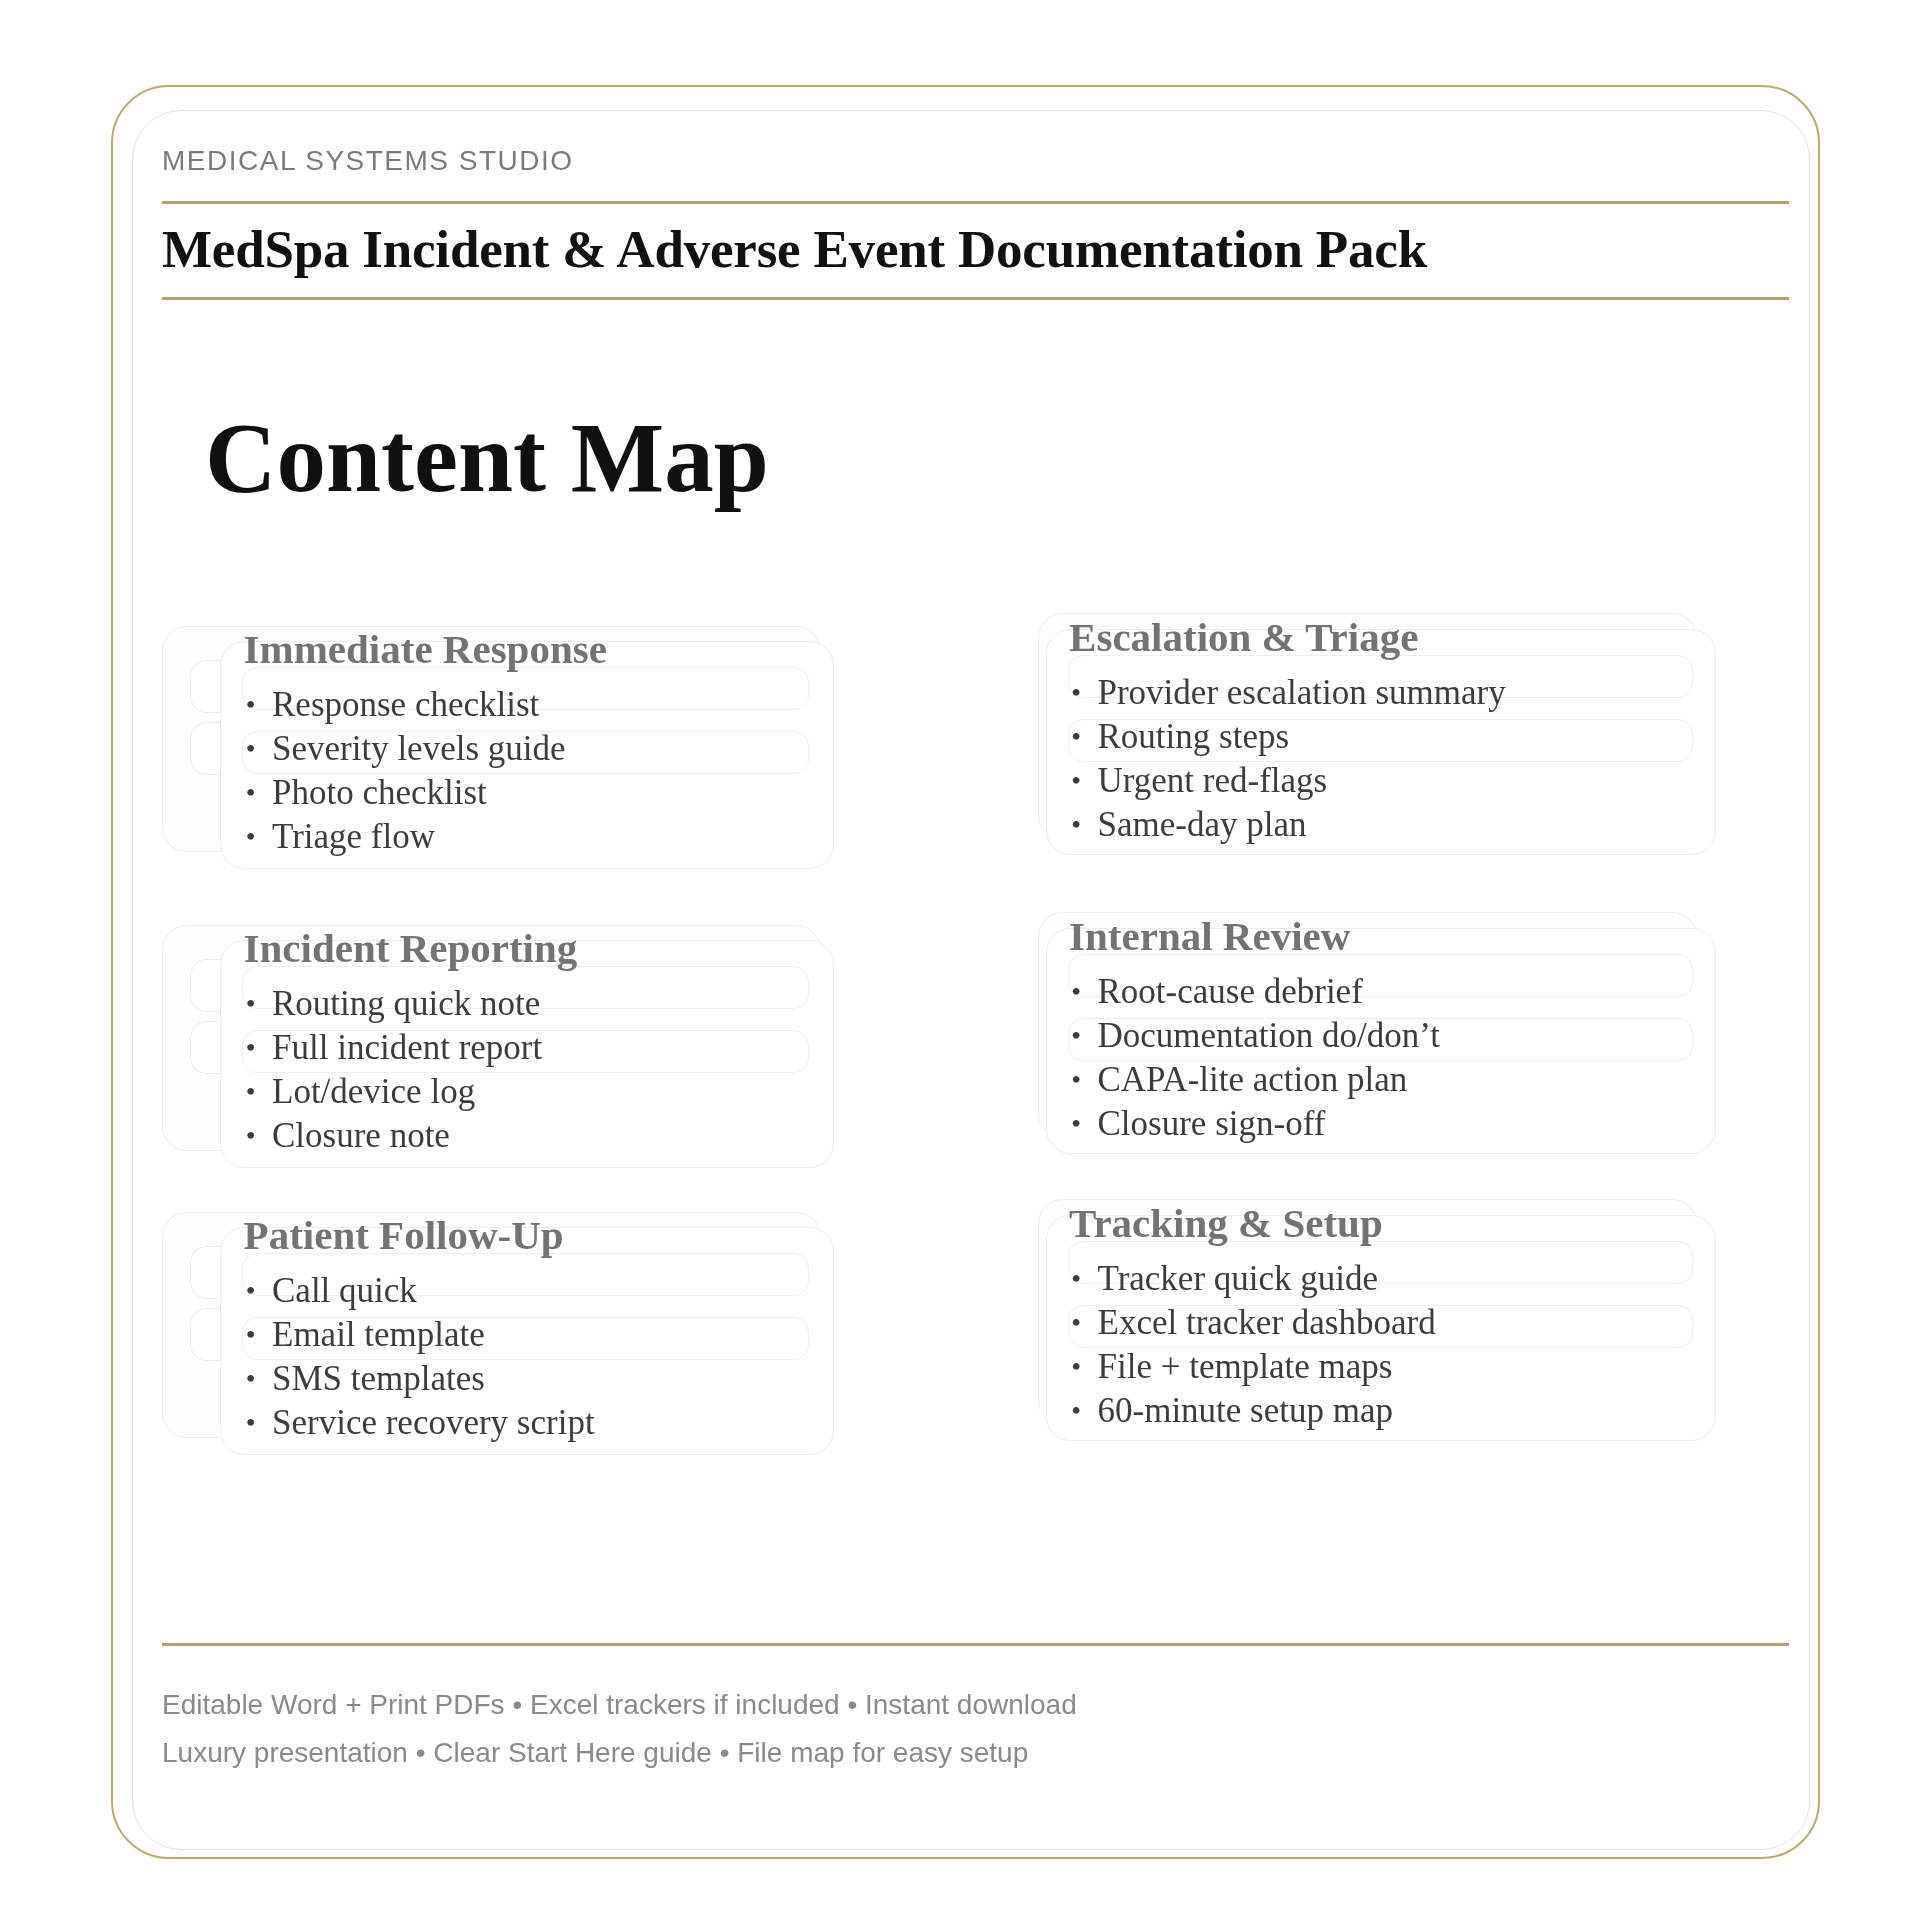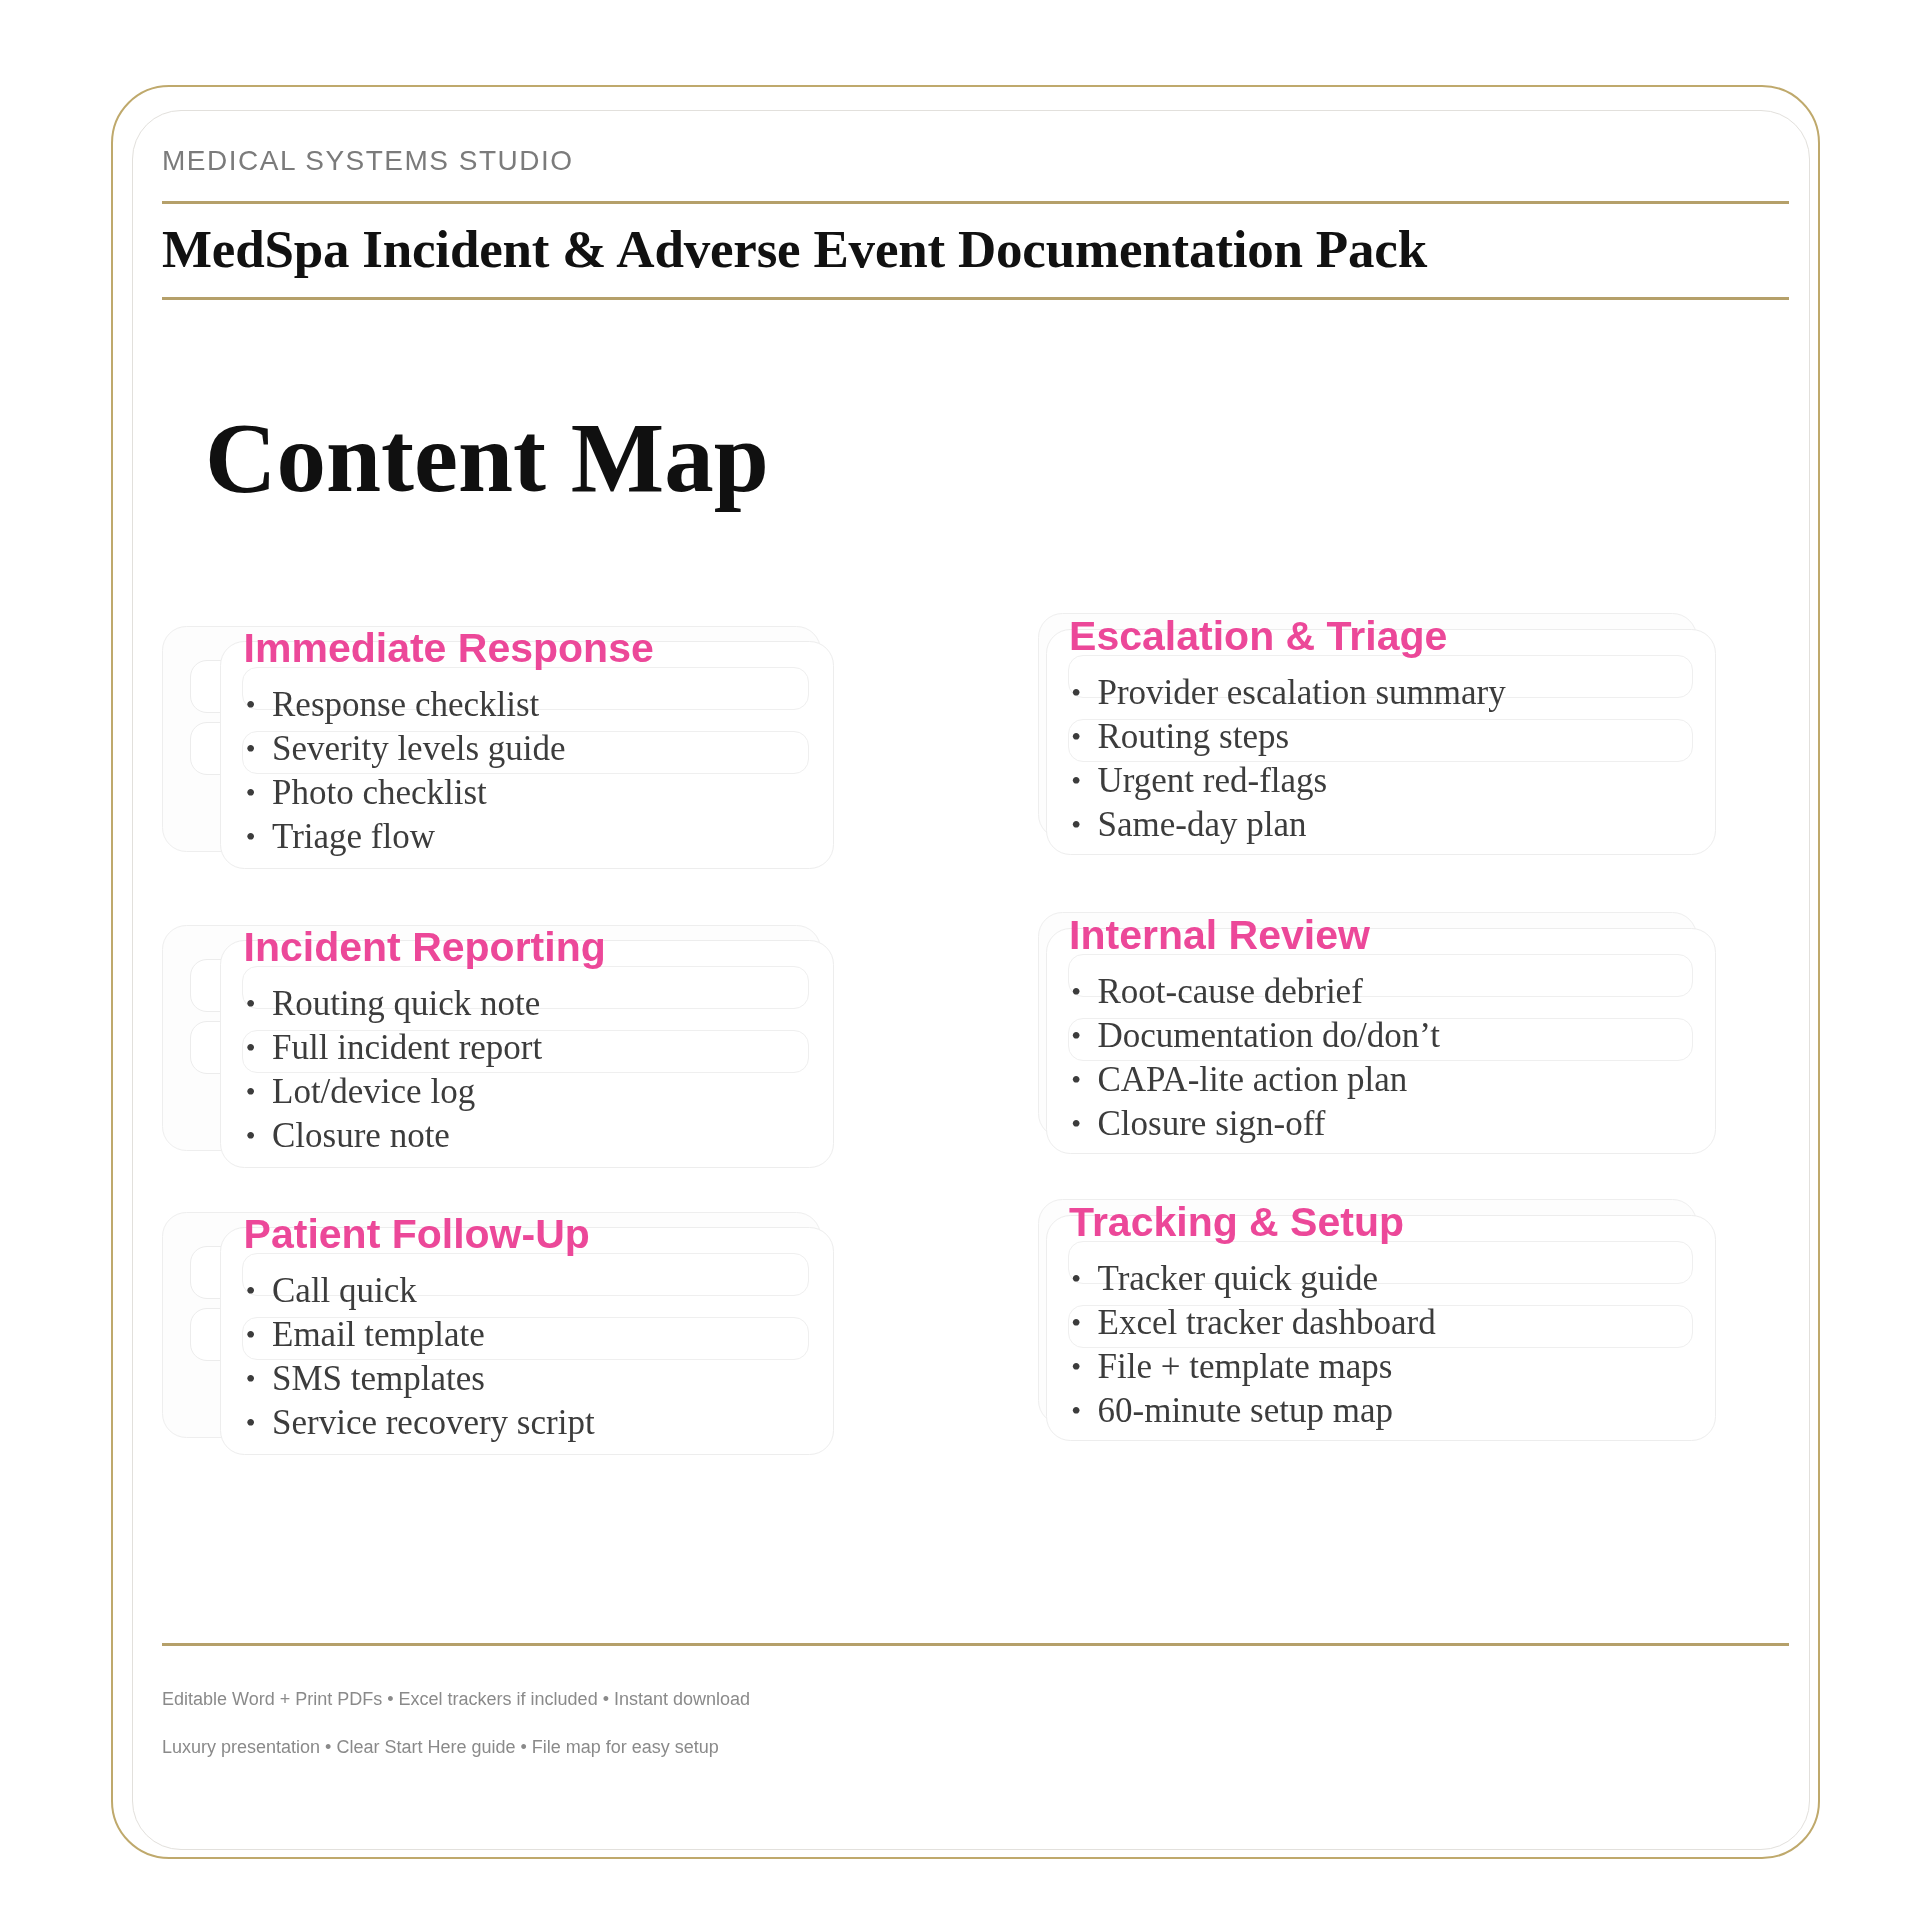--- a/index.html
+++ b/index.html
@@ -171,24 +171,24 @@
     left: 7.5px;
     top: 9.4px;
     width: 670px;
     height: 226px;
   }
 
   .card-title {
     position: absolute;
     left: 22.6px;
     top: -17px;
-    font-family: Liberation Sans, sans-serif;
+    font-family: Liberation Serif, serif;
     font-weight: bold;
     font-size: 41px;
-    color: #ec4899;
+    color: #737373;
     white-space: nowrap;
     background: transparent;
     z-index: 4;
   }
 
   .bullets {
     position: absolute;
     left: 21px;
     top: 41px;
     width: 574px;
@@ -239,21 +239,21 @@
     position: absolute;
     left: 162px;
     top: 1635px;
     width: 1627px;
     height: 2.8px;
     background: #b5a06a;
   }
   .footer-line {
     position: absolute;
     left: 162px;
-    font-size: 18px;
+    font-size: 28px;
     color: #8a8a8a;
     font-family: "Liberation Sans", sans-serif;
     white-space: nowrap;
   }
   .footer-1 { top: 1681px; }
   .footer-2 { top: 1729px; }
 </style>
 </head>
 <body>
 

